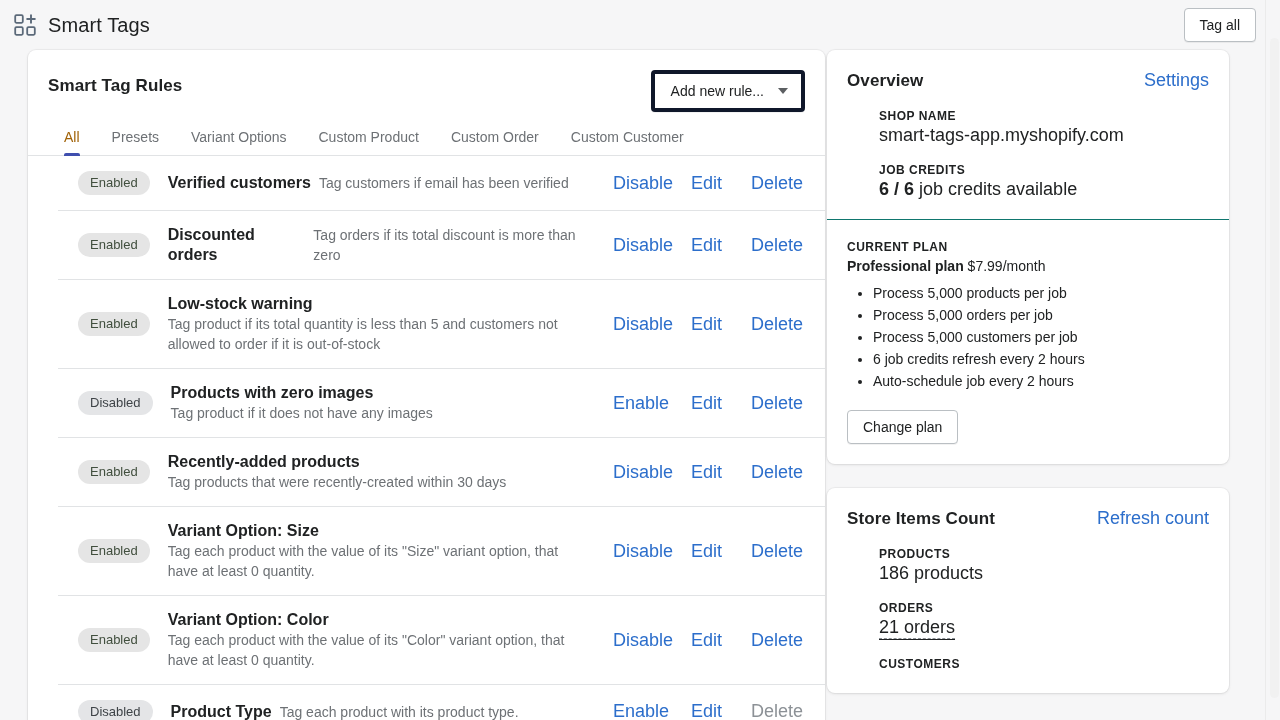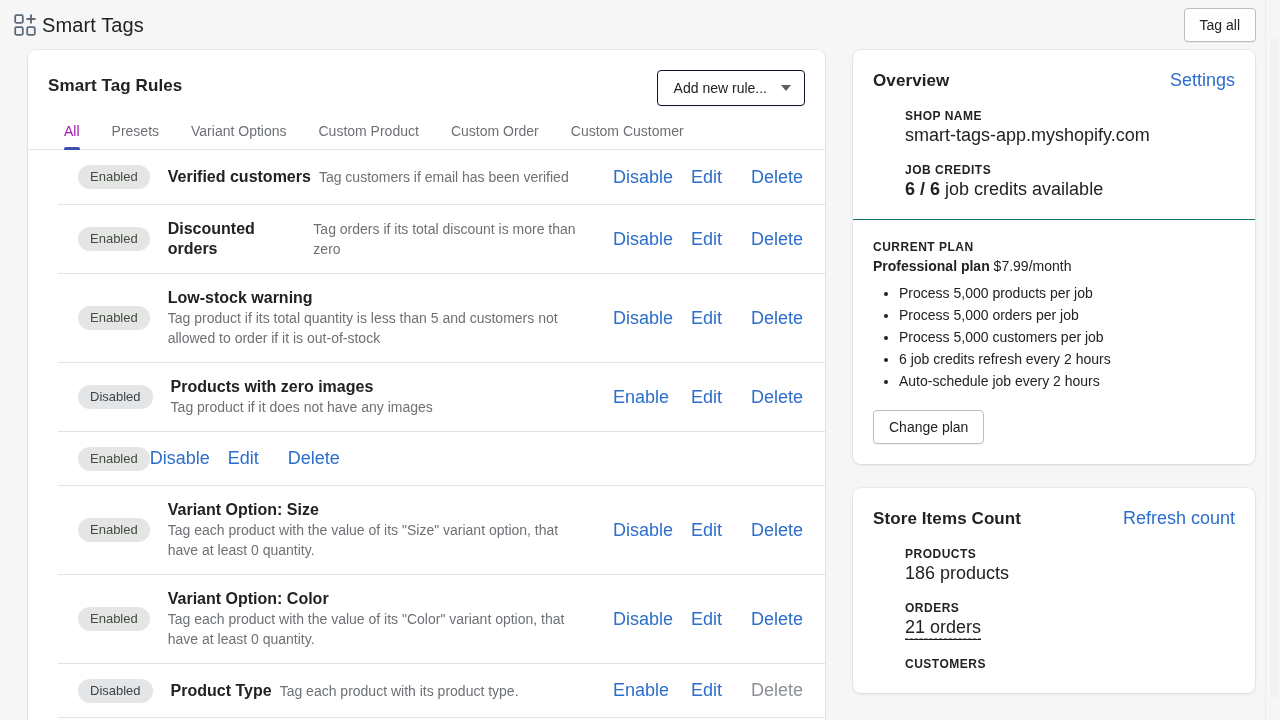--- a/index.html
+++ b/index.html
@@ -22,21 +22,21 @@
   .topbar {
     height: 50px;
     display: flex;
     align-items: center;
     padding: 0 24px 0 14px;
     position: relative;
   }
   .brand {
     display: flex;
     align-items: center;
-    gap: 6px;
+    gap: 12px;
   }
   .brand-icon {
     width: 22px;
     height: 22px;
     display: block;
     flex: 0 0 auto;
   }
   .brand-title {
     font-size: 20px;
     font-weight: 400;
@@ -58,21 +58,21 @@
     font-family: "Liberation Sans", sans-serif;
     color: #202223;
     cursor: pointer;
     box-shadow: 0 1px 0 rgba(0,0,0,0.05);
     line-height: 18px;
   }
 
   
   .page {
     display: flex;
-    gap: 28px;
+    gap: 2px;
     padding: 0 28px 0 28px;
     align-items: flex-start;
     height: 670px;
   }
   .col-main { width: 797px; flex: 0 0 797px; }
   .col-side { width: 402px; flex: 0 0 402px; }
 
   .card {
     background: #ffffff;
     border-radius: 8px;
@@ -92,21 +92,21 @@
     letter-spacing: .1px;
     padding-top: 6px;
   }
   .rules-head-right { margin-left: auto; }
 
   .dropdown-btn {
     display: inline-flex;
     align-items: center;
     gap: 14px;
     background: #fff;
-    border: 1px solid #0f172a;
+    border: 4px solid #0f172a;
     border-radius: 4px;
     padding: 9px 13px 9px 16px;
     font-size: 14px;
     color: #202223;
     cursor: pointer;
     box-shadow: 0 1px 0 rgba(0,0,0,0.05);
     font-family: "Liberation Sans", sans-serif;
   }
   .caret {
     width: 0; height: 0;
@@ -125,21 +125,21 @@
     gap: 0;
   }
   .tab {
     padding: 8px 16px 10px 16px;
     font-size: 14px;
     color: #6d7175;
     cursor: pointer;
     position: relative;
     white-space: nowrap;
   }
-  .tab.active { color: #a21caf; font-weight: 400; }
+  .tab.active { color: #a16207; font-weight: 400; }
   .tab.active::after {
     content: "";
     position: absolute;
     left: 16px; right: 16px;
     bottom: -1px;
     height: 3px;
     border-radius: 2px 2px 0 0;
     background: #3f4eae;
   }
 
@@ -373,20 +373,24 @@
                 <div class="rule-desc">Tag product if it does not have any images</div>
               </div>
               <div class="rule-actions">
                 <a class="link act-toggle">Enable</a>
                 <a class="link act-edit">Edit</a>
                 <a class="link">Delete</a>
               </div>
             </div>
             <div class="rule-row">
               <span class="badge enabled">Enabled</span>
+              <div class="rule-body">
+                <div class="rule-name">Recently-added products</div>
+                <div class="rule-desc">Tag products that were recently-created within 30 days</div>
+              </div>
               <div class="rule-actions">
                 <a class="link act-toggle">Disable</a>
                 <a class="link act-edit">Edit</a>
                 <a class="link">Delete</a>
               </div>
             </div>
             <div class="rule-row">
               <span class="badge enabled">Enabled</span>
               <div class="rule-body">
                 <div class="rule-name">Variant Option: Size</div>

